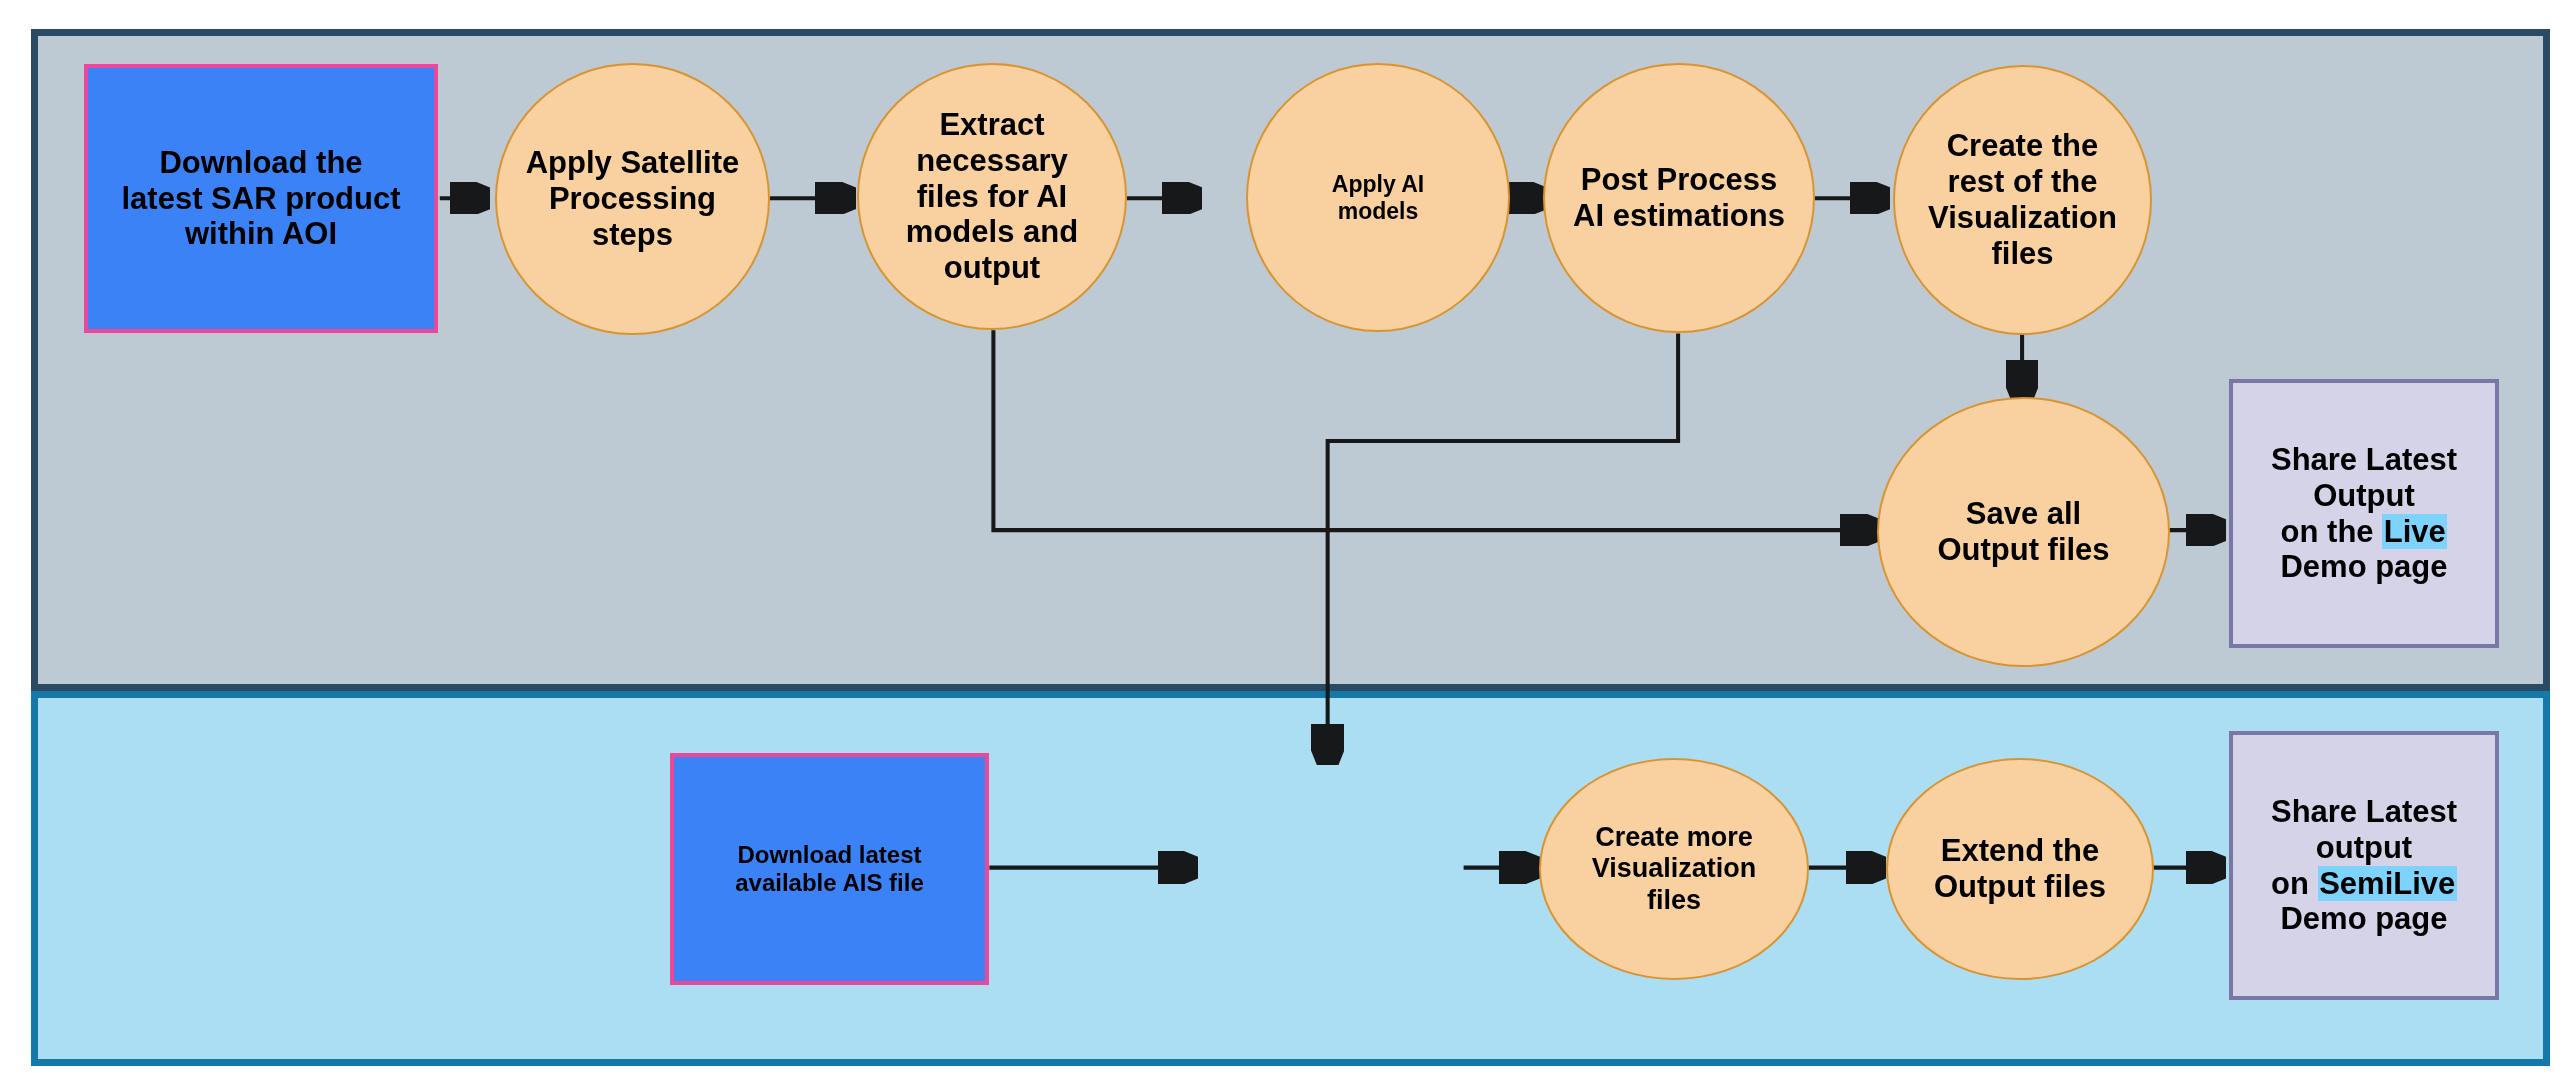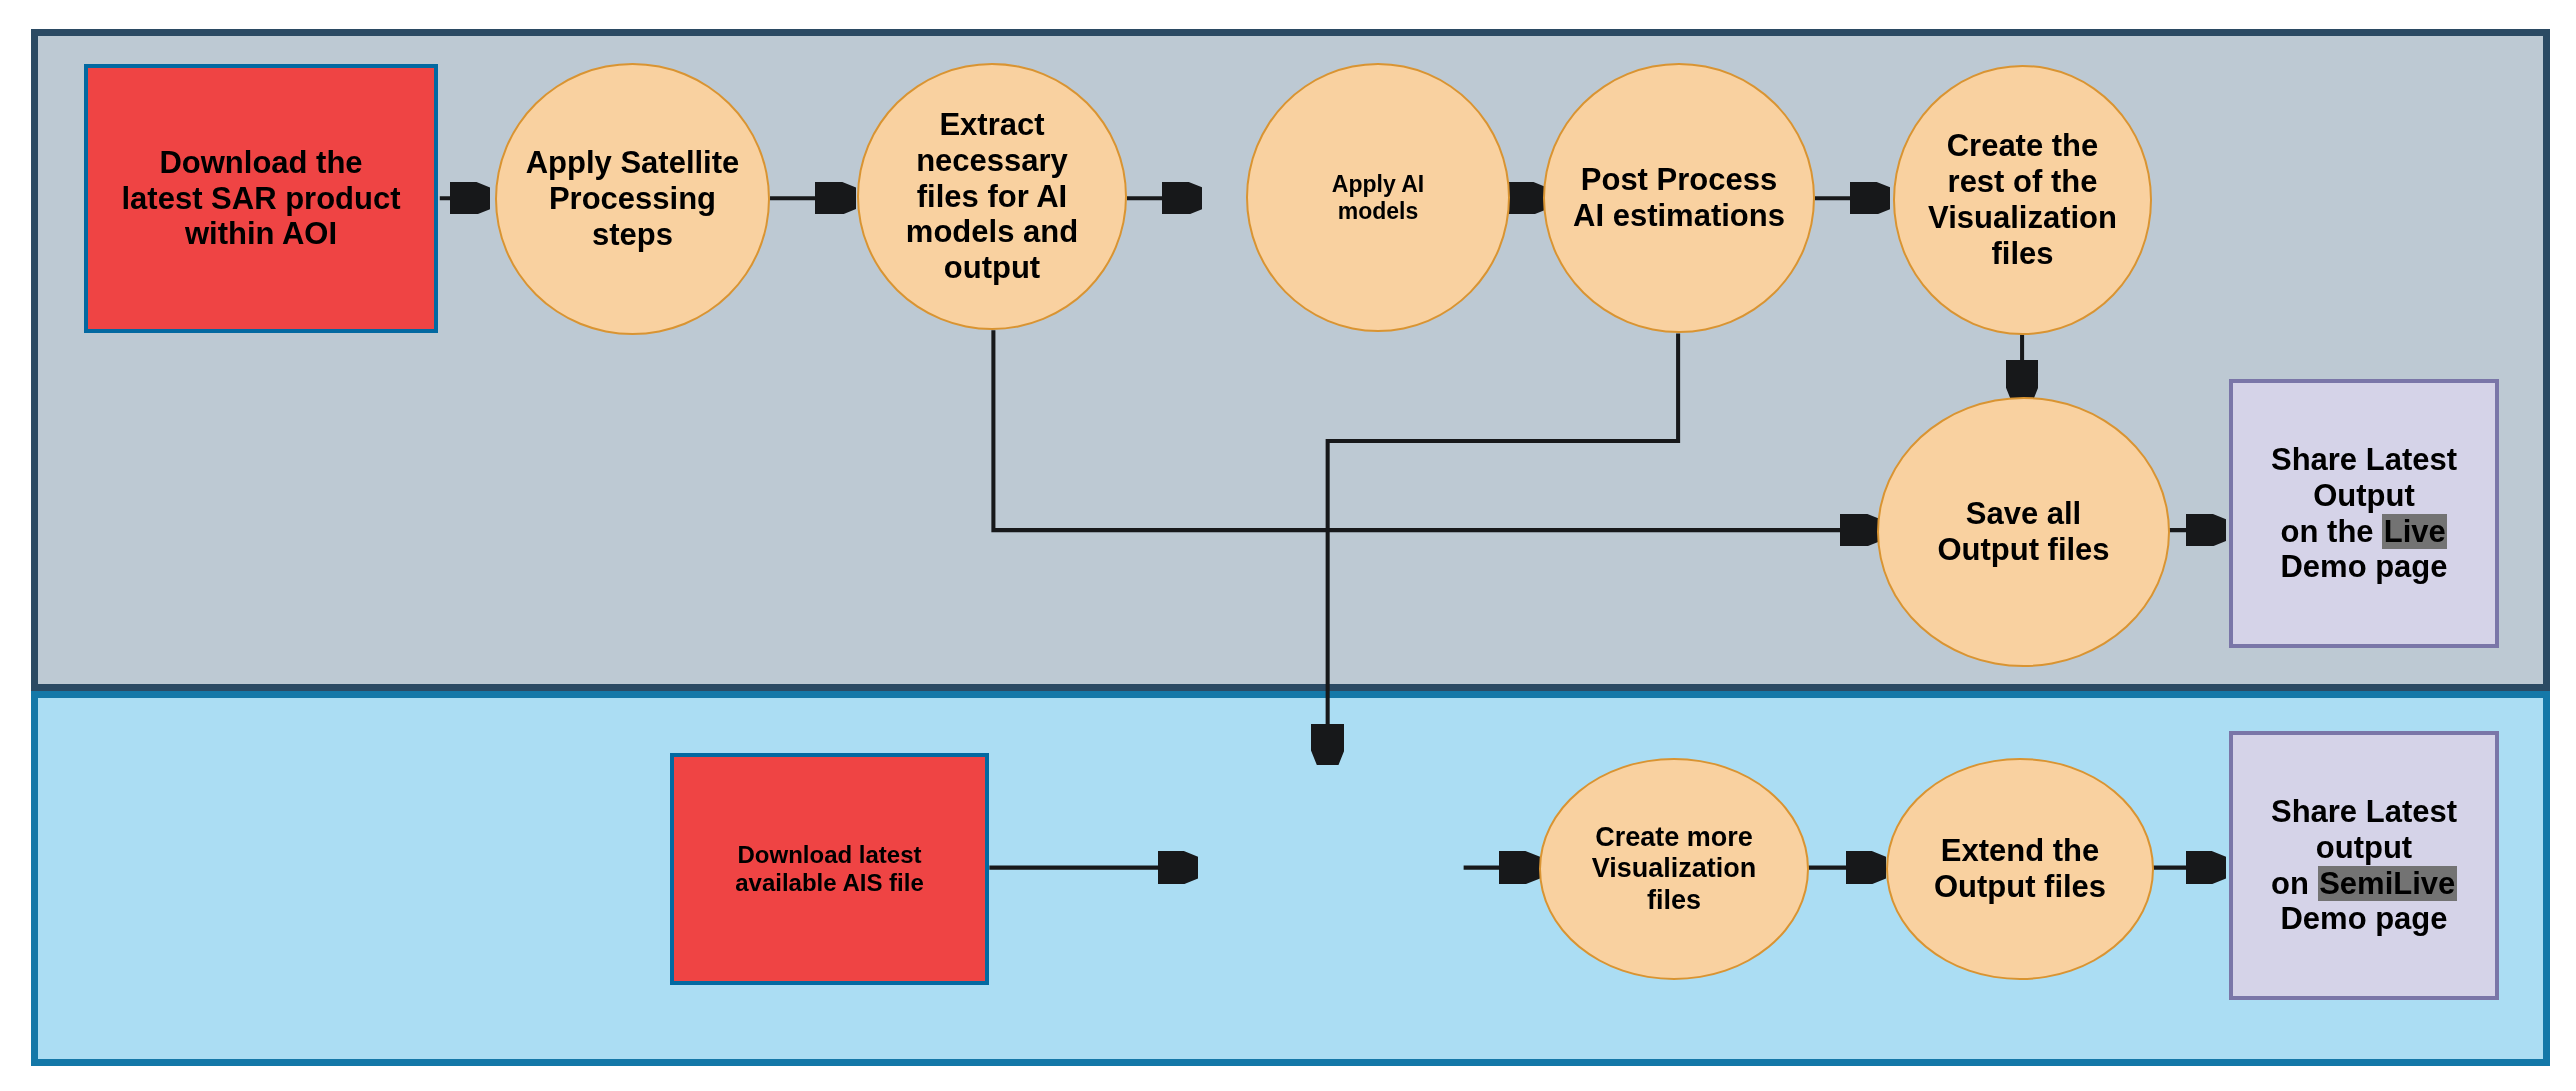--- a/index.html
+++ b/index.html
@@ -45,38 +45,38 @@
     display: flex;
     align-items: center;
     justify-content: center;
     text-align: center;
     font-weight: bold;
     color: #000000;
     line-height: 1.16;
     z-index: 5;
   }
   .rect-cyan {
-    background: #ef4444;
-    border: 4px solid #0369a1;
+    background: #3b82f6;
+    border: 4px solid #ec4899;
   }
   .rect-purple {
     background: #d5d3e8;
     border: 4px solid #7a76a8;
   }
   .ellipse {
     background: #f9d1a0;
     border: 2.4px solid #d99432;
     border-radius: 50%;
   }
   .node .label {
     padding: 0 4.9px;
     white-space: pre-line;
   }
   .hl {
-    background: #737373;
+    background: #7dd3fc;
     padding: 0 1.6px;
   }
   svg#wires {
     position: absolute;
     left: 0;
     top: 0;
     width: 2576px;
     height: 1091px;
     z-index: 3;
     pointer-events: none;

